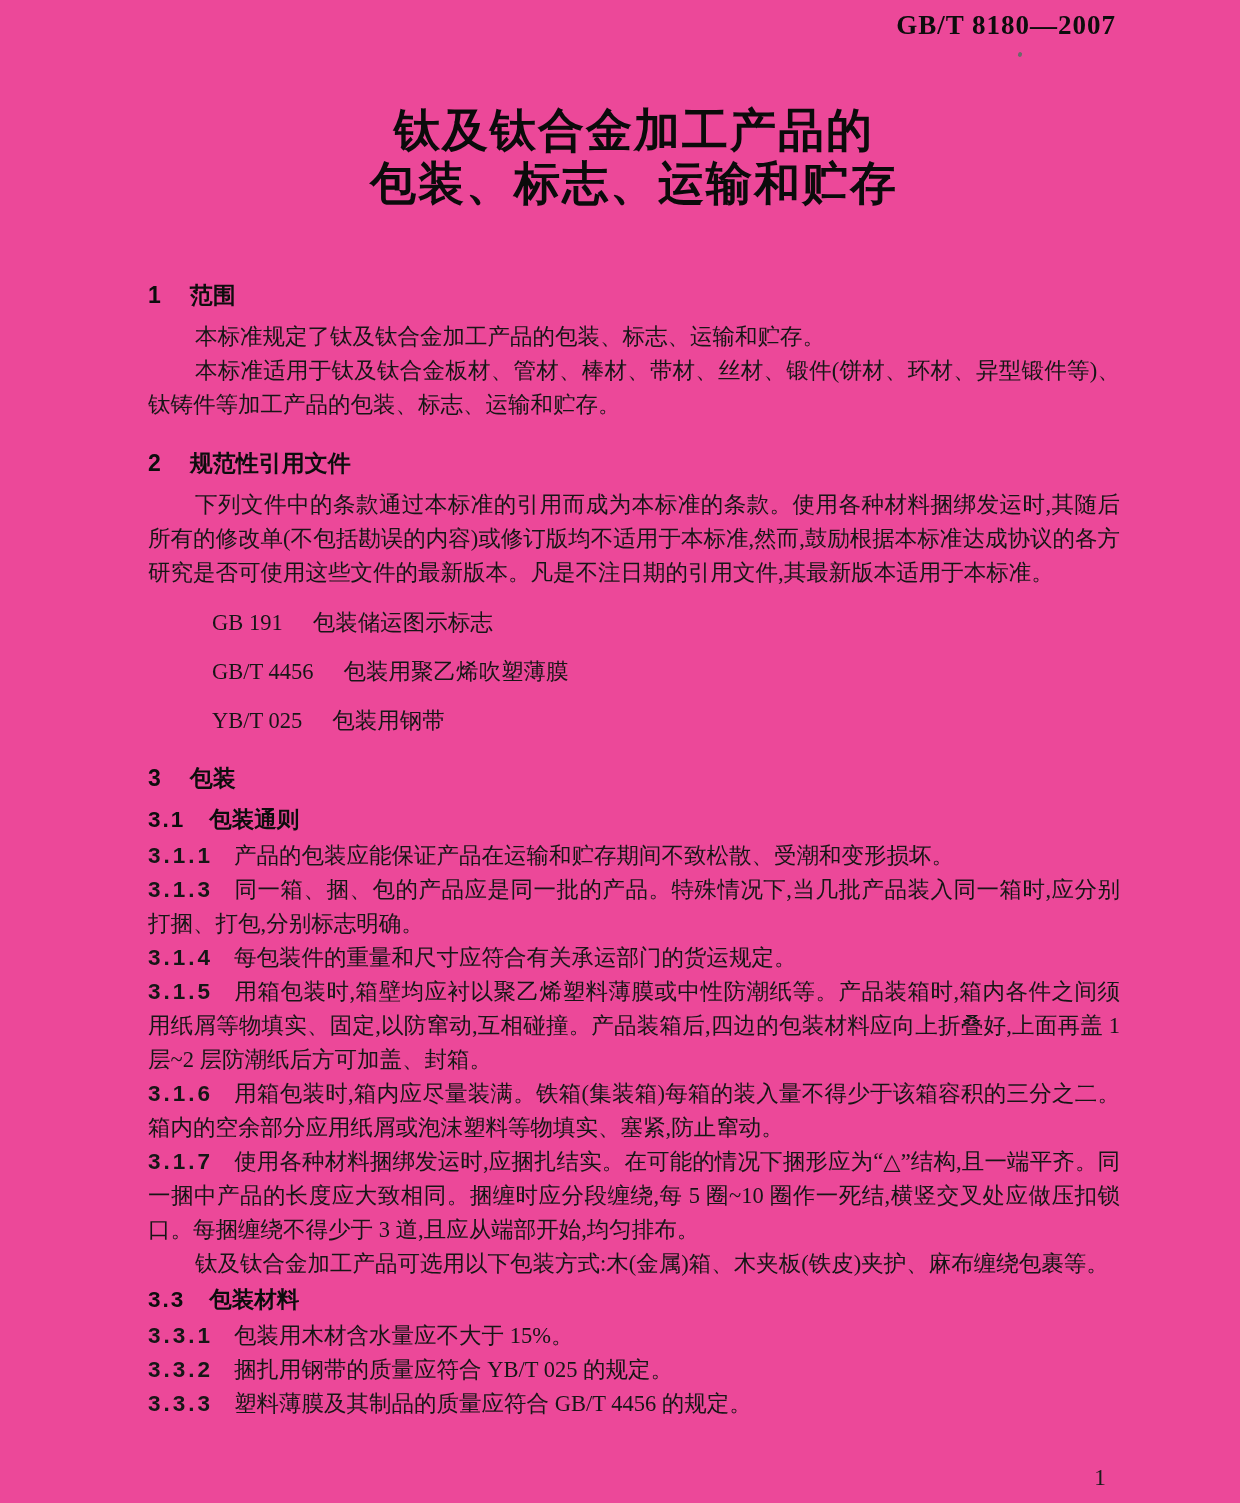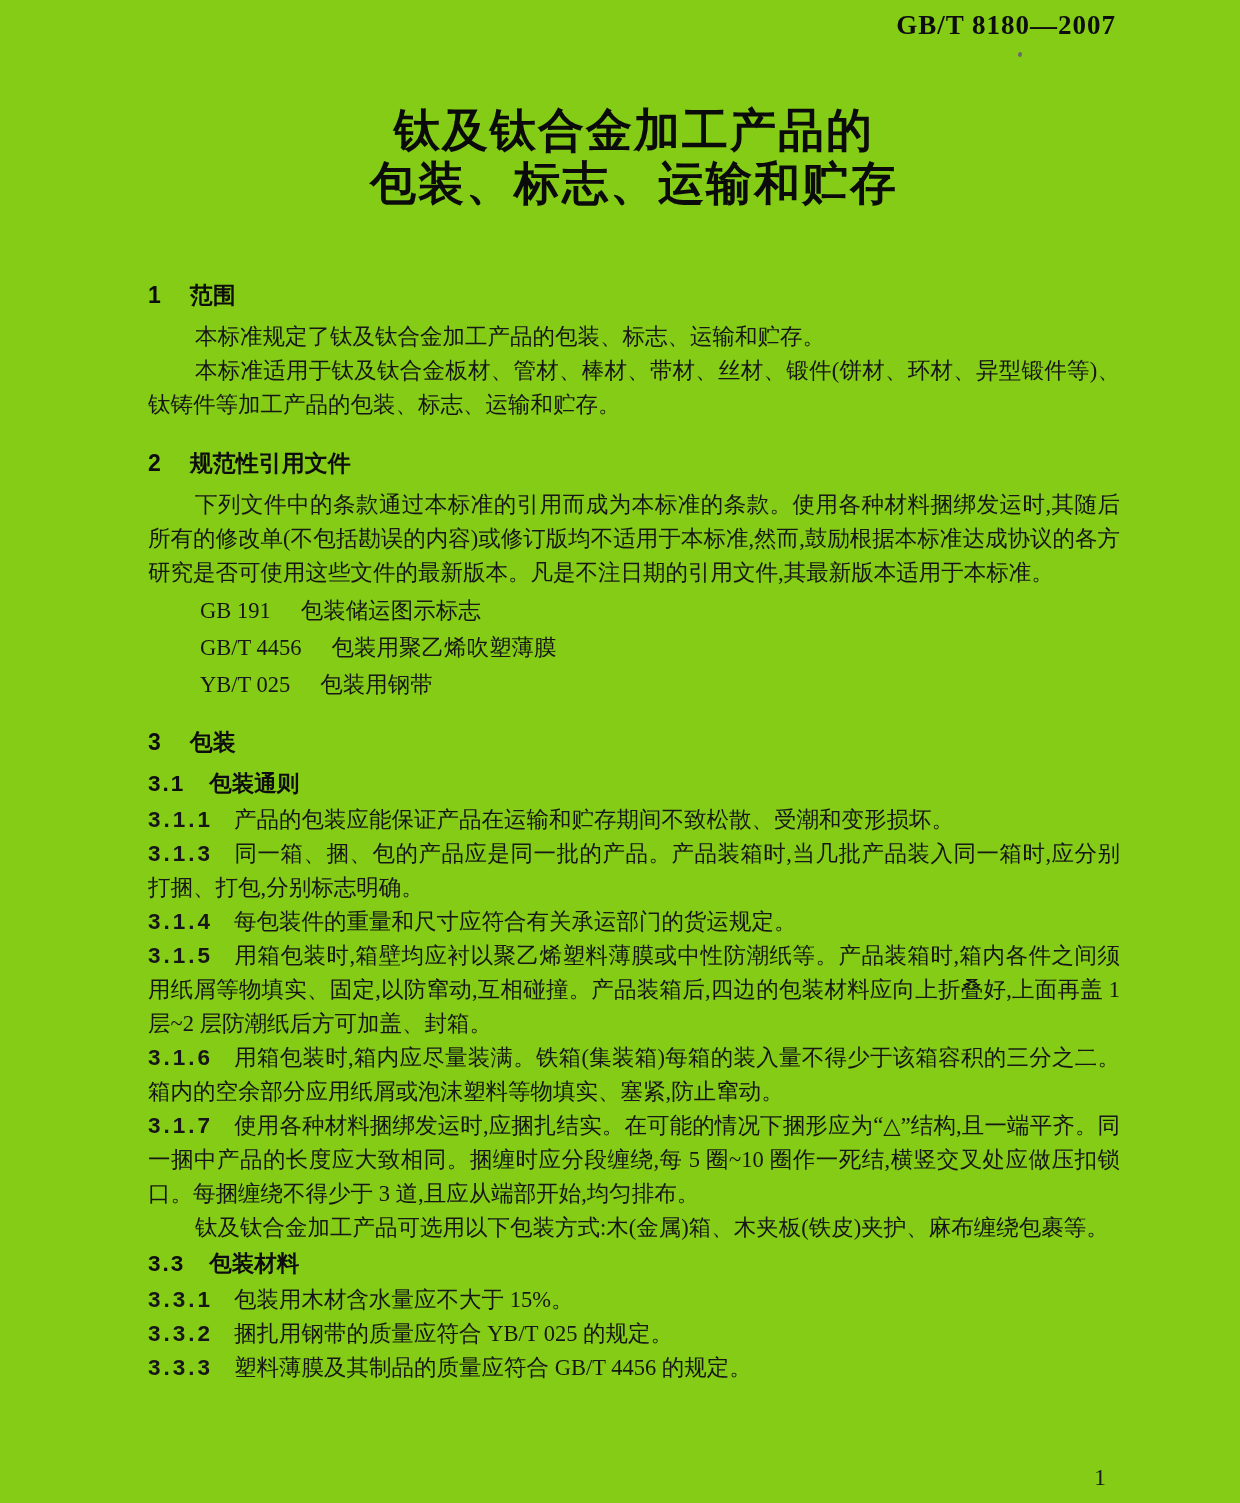--- a/index.html
+++ b/index.html
@@ -1,20 +1,20 @@
 <!DOCTYPE html>
 <html lang="zh"><head>
 <meta charset="utf-8">
 <style>
   html, body { margin: 0; padding: 0; background: #ffffff; }
   .page {
     position: relative;
     width: 1240px;
     height: 1503px;
-    background: #84cc16;
+    background: #ec4899;
     color: #161616;
     font-family: "Liberation Serif", "DejaVu Serif", serif;
     overflow: hidden;
   }
   .doc-number {
     position: absolute;
     top: 10px;
     right: 124px;
     font-family: "Liberation Serif", "DejaVu Serif", serif;
     font-weight: bold;
@@ -58,21 +58,21 @@
   .sec-h2 {
     font-family: "Liberation Sans", "DejaVu Sans", sans-serif;
     font-weight: bold;
     font-size: 22.5px;
     line-height: 34px;
     margin: 2px 0 2px 0;
     color: #0d0d0d;
   }
   .sec-h2 .num { margin-right: 24px; letter-spacing: 2px; }
   .para { margin: 0; text-indent: 47px; }
-  .ref-line { margin: 4px; line-height: 33px; padding-left: 48px; }
+  .ref-line { margin: 16px; line-height: 33px; padding-left: 48px; }
   .ref-line .num { margin-right: 30px; }
   .clause { margin: 0; }
   .clause .cnum {
     font-family: "Liberation Sans", "DejaVu Sans", sans-serif;
     font-weight: bold;
     letter-spacing: 3px;
     margin-right: 21px;
     white-space: nowrap;
   }
   .page-number {
@@ -111,21 +111,21 @@
 
       <p class="ref-line"><span class="num">GB 191</span><span>包装储运图示标志</span></p>
       <p class="ref-line"><span class="num">GB/T 4456</span><span>包装用聚乙烯吹塑薄膜</span></p>
       <p class="ref-line"><span class="num">YB/T 025</span><span>包装用钢带</span></p>
 
       <h4 class="sec-h1"><span class="num">3</span><span>包装</span></h4>
 
       <h5 class="sec-h2"><span class="num">3.1</span><span>包装通则</span></h5>
 
       <p class="clause"><span class="cnum">3.1.1</span><span>产品的包装应能保证产品在运输和贮存期间不致松散、受潮和变形损坏。</span></p>
-      <p class="clause"><span class="cnum">3.1.3</span><span>同一箱、捆、包的产品应是同一批的产品。产品装箱时,当几批产品装入同一箱时,应分别打捆、打包,分别标志明确。</span></p>
+      <p class="clause"><span class="cnum">3.1.3</span><span>同一箱、捆、包的产品应是同一批的产品。特殊情况下,当几批产品装入同一箱时,应分别打捆、打包,分别标志明确。</span></p>
       <p class="clause"><span class="cnum">3.1.4</span><span>每包装件的重量和尺寸应符合有关承运部门的货运规定。</span></p>
       <p class="clause"><span class="cnum">3.1.5</span><span>用箱包装时,箱壁均应衬以聚乙烯塑料薄膜或中性防潮纸等。产品装箱时,箱内各件之间须用纸屑等物填实、固定,以防窜动,互相碰撞。产品装箱后,四边的包装材料应向上折叠好,上面再盖 1 层~2 层防潮纸后方可加盖、封箱。</span></p>
       <p class="clause"><span class="cnum">3.1.6</span><span>用箱包装时,箱内应尽量装满。铁箱(集装箱)每箱的装入量不得少于该箱容积的三分之二。箱内的空余部分应用纸屑或泡沫塑料等物填实、塞紧,防止窜动。</span></p>
       <p class="clause"><span class="cnum">3.1.7</span><span>使用各种材料捆绑发运时,应捆扎结实。在可能的情况下捆形应为“△”结构,且一端平齐。同一捆中产品的长度应大致相同。捆缠时应分段缠绕,每 5 圈~10 圈作一死结,横竖交叉处应做压扣锁口。每捆缠绕不得少于 3 道,且应从端部开始,均匀排布。</span></p>
 
 
       <p class="para">钛及钛合金加工产品可选用以下包装方式:木(金属)箱、木夹板(铁皮)夹护、麻布缠绕包裹等。</p>
 
       <h5 class="sec-h2"><span class="num">3.3</span><span>包装材料</span></h5>
 

